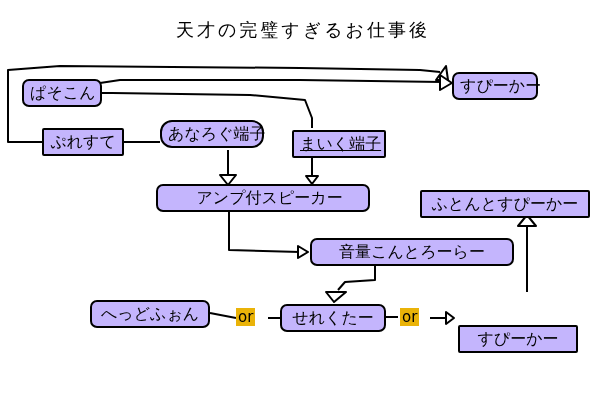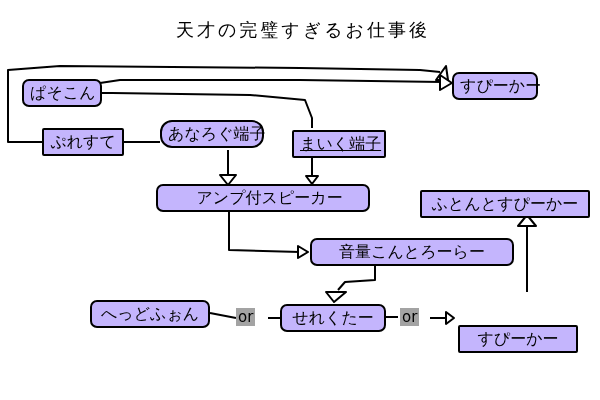--- a/index.html
+++ b/index.html
@@ -5,21 +5,21 @@
     html, body { margin: 0; padding: 0; background: #ffffff; }
     body { width: 600px; height: 400px; position: relative; overflow: hidden;
            font-family: "DejaVu Sans", sans-serif; color: #000; }
     .title { position: absolute; left: 150px; top: 18px; width: 280px; text-align: right;
              font-size: 18px; letter-spacing: 3px; }
     svg.wires { position: absolute; left: 0; top: 0; }
     .node { position: absolute; border: 2px solid #000; border-radius: 7px; background: #c4b5fd;
             font-size: 16px; line-height: 22px; padding: 1px 6px; white-space: nowrap;
             box-sizing: border-box; text-align: center; }
     .sq { border-radius: 2px; }
-    .or { position: absolute; font-size: 15px; background: #a3a3a3; padding: 0 2px; text-align: center; }
+    .or { position: absolute; font-size: 15px; background: #eab308; padding: 0 2px; text-align: center; }
   </style>
 </head>
 <body>
 
 <div class="title">天才の完璧すぎるお仕事後</div>
 
 <svg class="wires" width="600" height="400">
   <g fill="none" stroke="#000" stroke-width="2" stroke-linejoin="round">
 
     <path d="M42,142 L8,142 L8,70 L60,66 L300,68 L420,70 L440,72"></path>

